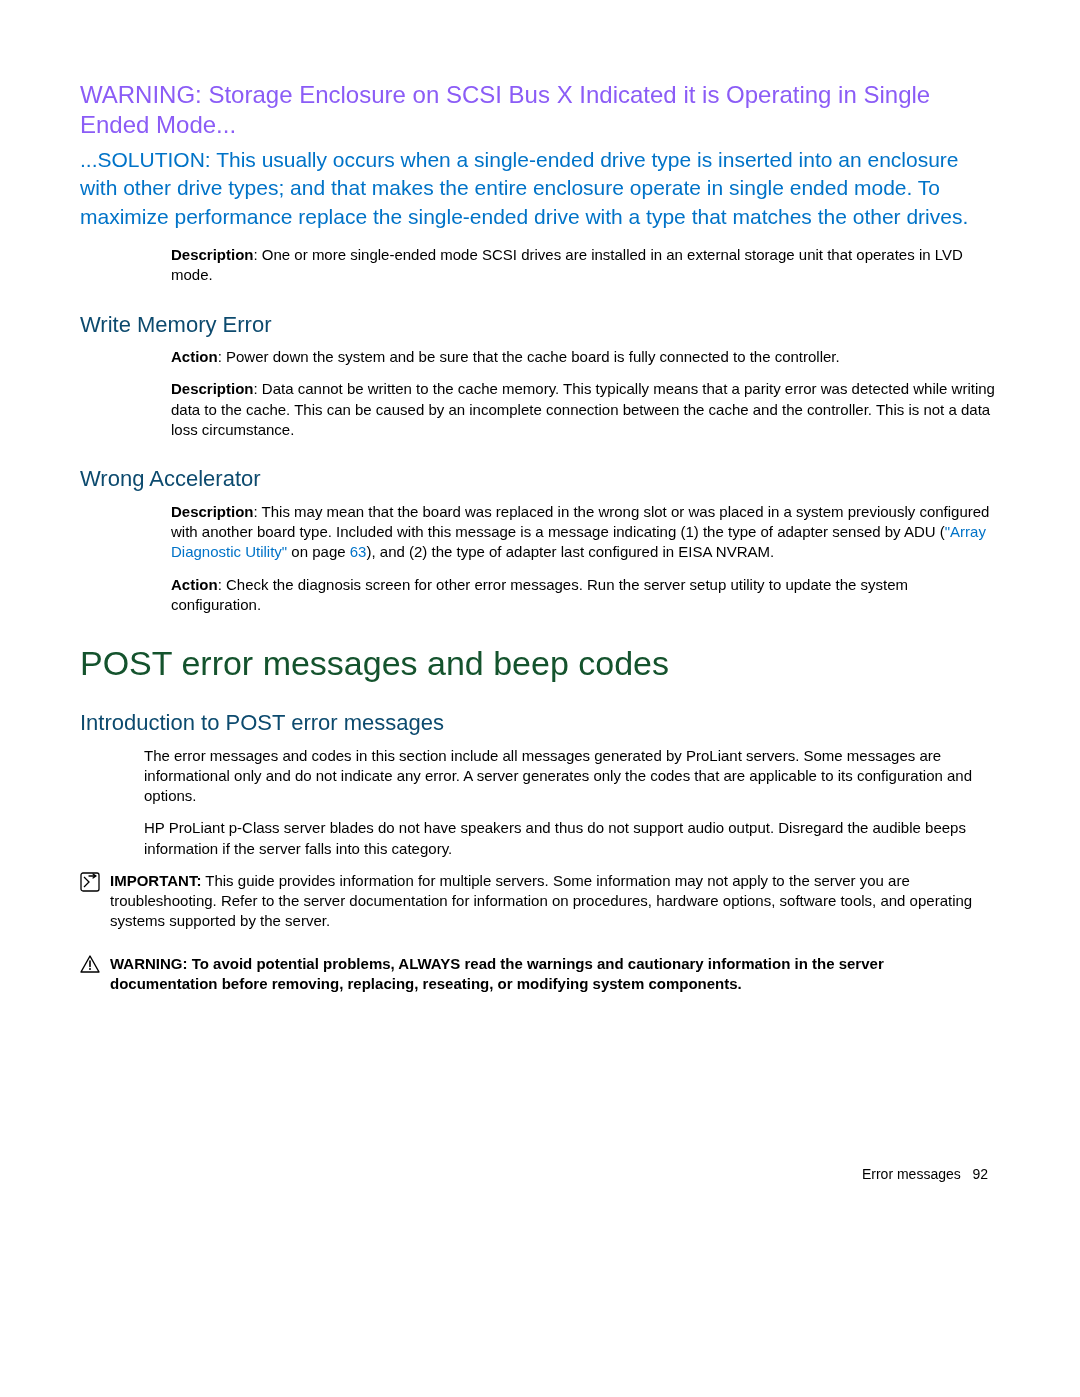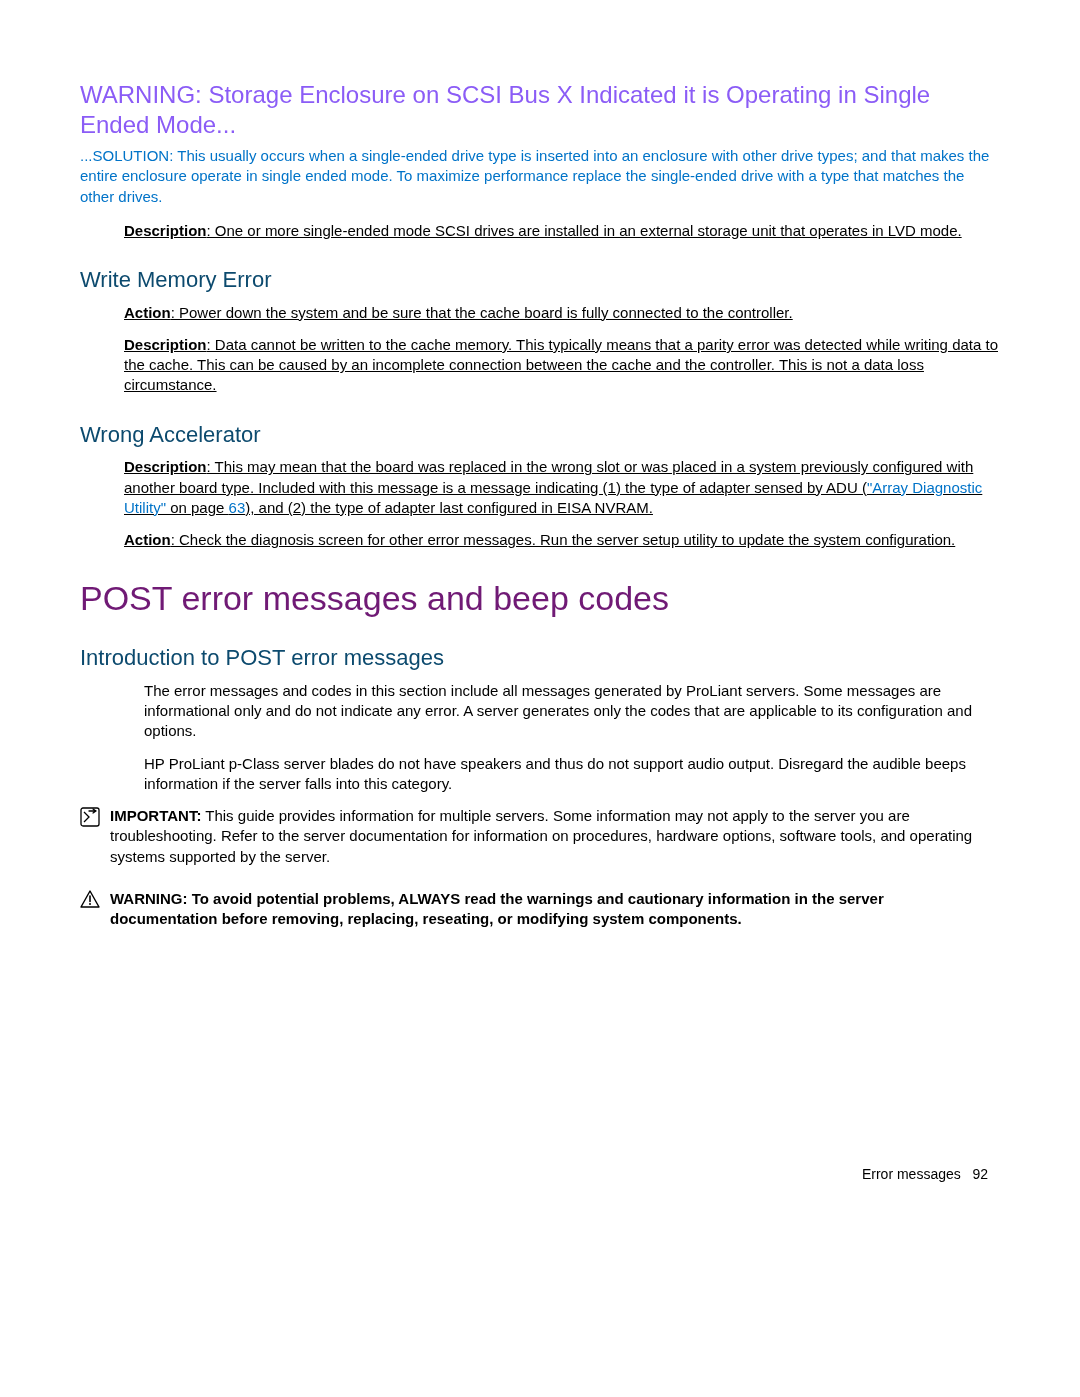--- a/index.html
+++ b/index.html
@@ -14,40 +14,39 @@
     background: #fff;
   }
   .h2 {
     color: #8b5cf6;
     font-size: 24px;
     font-weight: 400;
     margin: 0 0 6px 0;
     line-height: 1.25;
   }
   .h1 {
-    color: #701a75;
+    color: #14532d;
     font-size: 34px;
     font-weight: 400;
     margin: 28px 0 10px 0;
     line-height: 1.2;
   }
   .sol {
     color: #0073c8;
-    font-size: 15px;
+    font-size: 21px;
     margin: 0 0 14px 0;
   }
   .h3 {
     color: #0c4a6e;
     font-size: 22px;
     font-weight: 400;
     margin: 24px 0 8px 0;
   }
   .body-block {
-    margin-left: 44px;
-    text-decoration: underline;
+    margin-left: 91px;
   }
   .p {
     margin: 0 0 12px 0;
   }
   .indent-p {
     margin: 0 0 12px 64px;
   }
   a.link {
     color: #0073c8;
     text-decoration: none;

